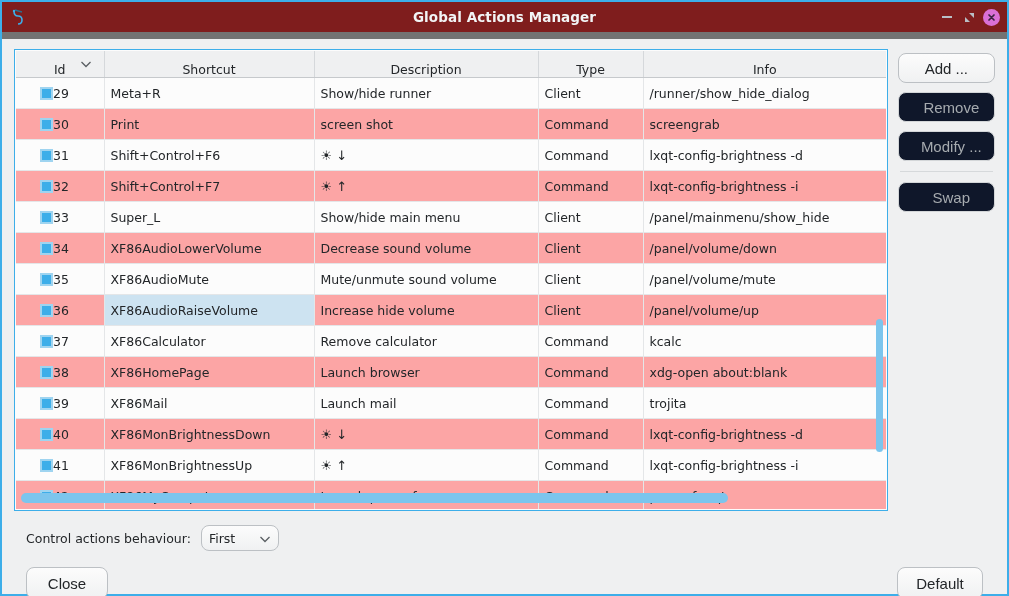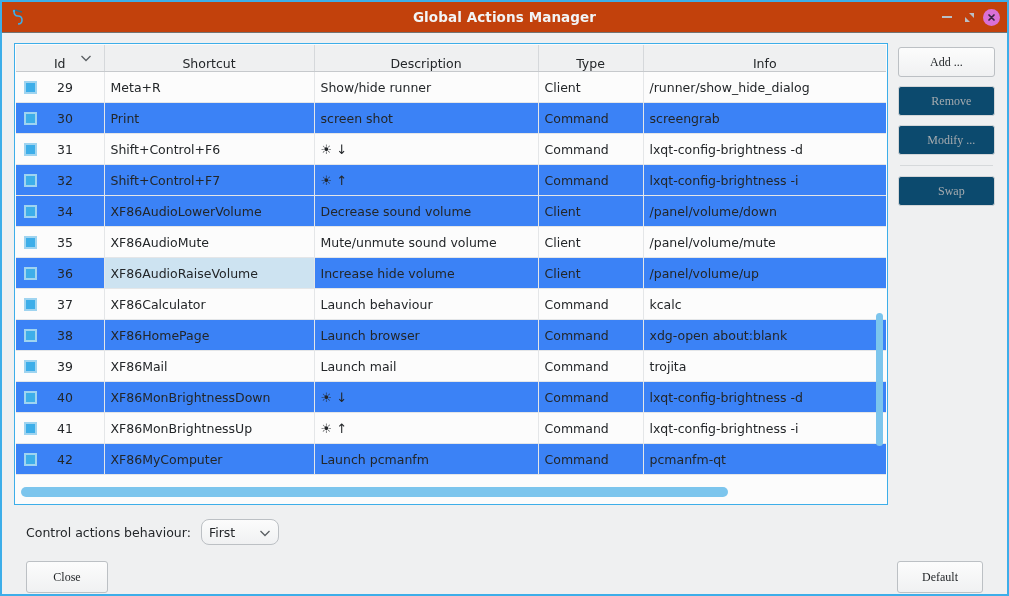--- a/index.html
+++ b/index.html
@@ -14,24 +14,24 @@
   .window{
     width:1009px;height:596px;box-sizing:border-box;
     border:2px solid #3daee9;
     background:#eff0f1;
     display:flex;flex-direction:column;
     position:relative;
   }
   
   .titlebar{
     height:30px;flex:0 0 30px;
-    background:#c2410c;
+    background:#7f1d1d;
     display:flex;align-items:center;
     position:relative;
-    border-bottom:1px solid #737373;
+    border-bottom:7px solid #737373;
   }
   .tb-icon{
     width:26px;height:26px;margin-left:4px;
     display:flex;align-items:center;justify-content:center;
     flex:0 0 26px;
   }
   .tb-title{
     position:absolute;left:0;right:0;text-align:center;
     color:#f2f4f5;font-size:13.5px;font-weight:bold;
     letter-spacing:.1px;pointer-events:none;
@@ -84,24 +84,24 @@
   tbody td{
     height:30px;padding:0 0 0 6px;
     border-right:1px solid #e4e6e8;
     border-bottom:1px solid #e4e6e8;
     font-size:12.5px;color:#232629;
     white-space:nowrap;overflow:hidden;text-overflow:ellipsis;
     vertical-align:middle;
   }
   tbody td.last{border-right:none;}
   tbody tr.odd td{background:#fcfcfc;}
-  tbody tr.even td{background:#3b82f6;}
+  tbody tr.even td{background:#fca5a5;}
   td.sel{background:#cde3f1 !important;}
   td.cb-cell{padding-left:0;}
-  .cb-box{display:flex;align-items:center;height:30px;padding-left:8px;gap:20px;}
+  .cb-box{display:flex;align-items:center;height:30px;padding-left:24px;gap:0;}
   .chk{
     width:13px;height:13px;box-sizing:border-box;
     border:2px solid #9fd4f0;background:#3daee9;flex:0 0 13px;
   }
   .idnum{color:#232629;}
   .bri{display:inline-flex;align-items:center;gap:7px;font-size:13px;}
 
   
   .vscroll{
     position:absolute;right:4px;top:28px;bottom:30px;width:7px;
@@ -118,29 +118,29 @@
     border-radius:5px;background:#7cc5ed;
   }
 
   
   .sidebtns{
     width:100px;margin-left:10px;
     display:flex;flex-direction:column;gap:9px;padding-top:4px;
   }
   .btn{
     height:30px;box-sizing:border-box;
-    border:1px solid #bcc0c4;border-radius:3px;
+    border:1px solid #bcc0c4;border-radius:8px;
     background:linear-gradient(#fcfcfc,#f0f1f2);
-    font-size:12px;color:#232629;
-    font-family:Liberation Serif, serif;
+    font-size:15px;color:#232629;
+    font-family:Liberation Sans, sans-serif;
     display:flex;align-items:center;justify-content:center;
     cursor:pointer;
   }
   .btn.disabled{
-    background:#0c4a6e;border-color:#d3d6d8;color:#a6abaf;cursor:default;padding-left:16px;
+    background:#0f172a;border-color:#d3d6d8;color:#a6abaf;cursor:default;padding-left:16px;
   }
   .sep{height:1px;background:#d6d9db;margin:1px 2px;}
 
   
   .bottom{padding:14px 12px 0 12px;box-sizing:border-box;}
   .behaviour-row{display:flex;align-items:center;gap:10px;height:26px;}
   .behaviour-lbl{font-size:12.5px;color:#232629;}
   .combo{
     width:78px;height:26px;box-sizing:border-box;
     border:1px solid #bcc0c4;border-radius:8px;
@@ -281,20 +281,32 @@
                     <div class="cb-box">
                       <span class="chk"></span>
                       <span class="idnum">32</span>
                     </div>
                   </td>
                   <td>Shift+Control+F7</td>
                   <td><span class="bri">☀ ↑</span></td>
                   <td>Command</td>
                   <td class="last">lxqt-config-brightness -i</td>
                 </tr>
+                <tr class="odd">
+                  <td class="cb-cell">
+                    <div class="cb-box">
+                      <span class="chk"></span>
+                      <span class="idnum">33</span>
+                    </div>
+                  </td>
+                  <td>Super_L</td>
+                  <td>Show/hide main menu</td>
+                  <td>Client</td>
+                  <td class="last">/panel/mainmenu/show_hide</td>
+                </tr>
                 <tr class="even">
                   <td class="cb-cell">
                     <div class="cb-box">
                       <span class="chk"></span>
                       <span class="idnum">34</span>
                     </div>
                   </td>
                   <td>XF86AudioLowerVolume</td>
                   <td>Decrease sound volume</td>
                   <td>Client</td>
@@ -325,21 +337,21 @@
                   <td class="last">/panel/volume/up</td>
                 </tr>
                 <tr class="odd">
                   <td class="cb-cell">
                     <div class="cb-box">
                       <span class="chk"></span>
                       <span class="idnum">37</span>
                     </div>
                   </td>
                   <td>XF86Calculator</td>
-                  <td>Launch behaviour</td>
+                  <td>Remove calculator</td>
                   <td>Command</td>
                   <td class="last">kcalc</td>
                 </tr>
                 <tr class="even">
                   <td class="cb-cell">
                     <div class="cb-box">
                       <span class="chk"></span>
                       <span class="idnum">38</span>
                     </div>
                   </td>

